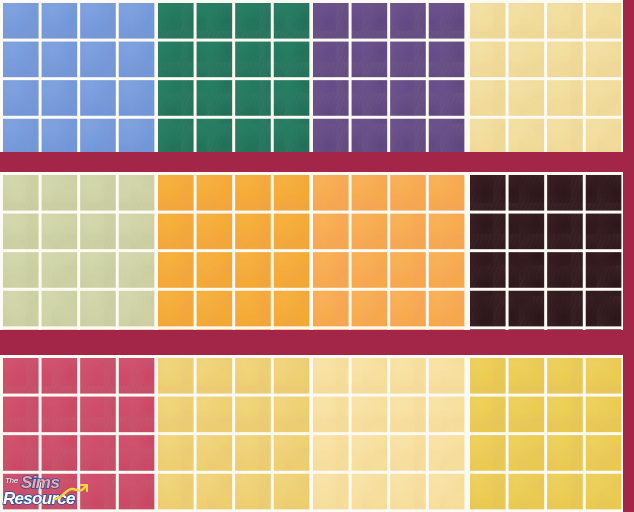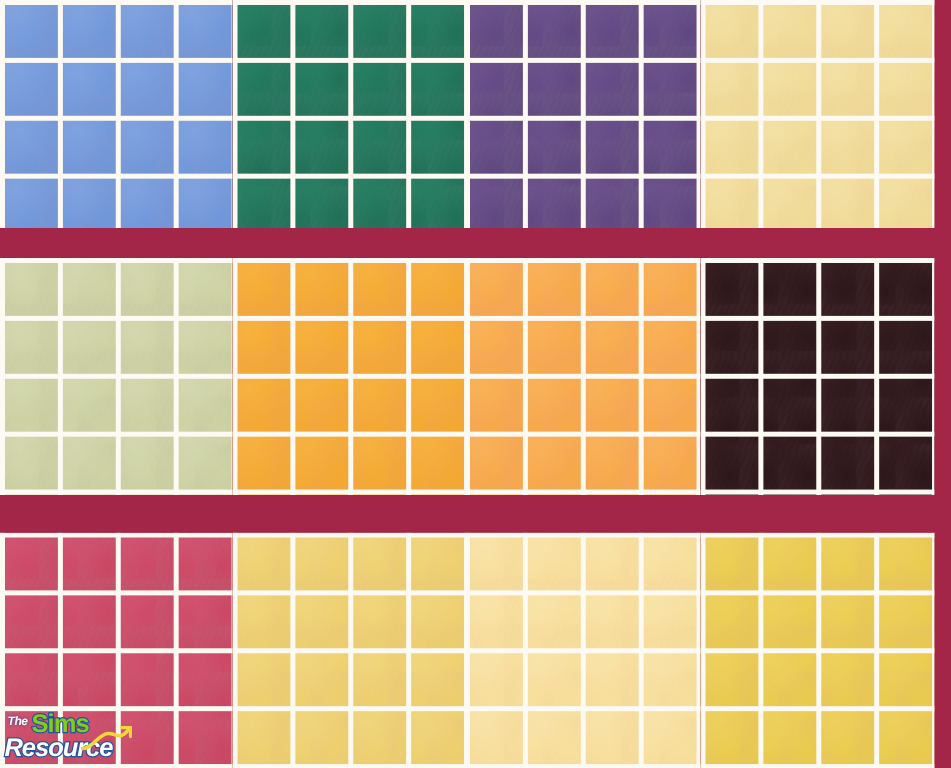--- a/index.html
+++ b/index.html
@@ -83,33 +83,34 @@
     width: 86px;
     height: 34px;
     line-height: 1;
     user-select: none;
   }
   #watermark .wm-the {
     position: absolute;
     left: 3px;
     top: 1px;
     font-size: 8px;
-    font-weight: bold;
+    font-weight: normal;
     font-style: italic;
     color: #ffffff;
     text-shadow: 0 0 2px #1d4f8f;
     letter-spacing: -0.3px;
   }
   #watermark .wm-sims {
     position: absolute;
     left: 19px;
     top: -2px;
     font-size: 17px;
     font-weight: bold;
-    color: #84cc16;
+    font-style: italic;
+    color: #fca5a5;
     -webkit-text-stroke: 1.6px #1f55a0;
     paint-order: stroke fill;
     letter-spacing: -0.6px;
   }
   #watermark .wm-resource {
     position: absolute;
     left: 1px;
     top: 14px;
     font-size: 17px;
     font-weight: bold;

